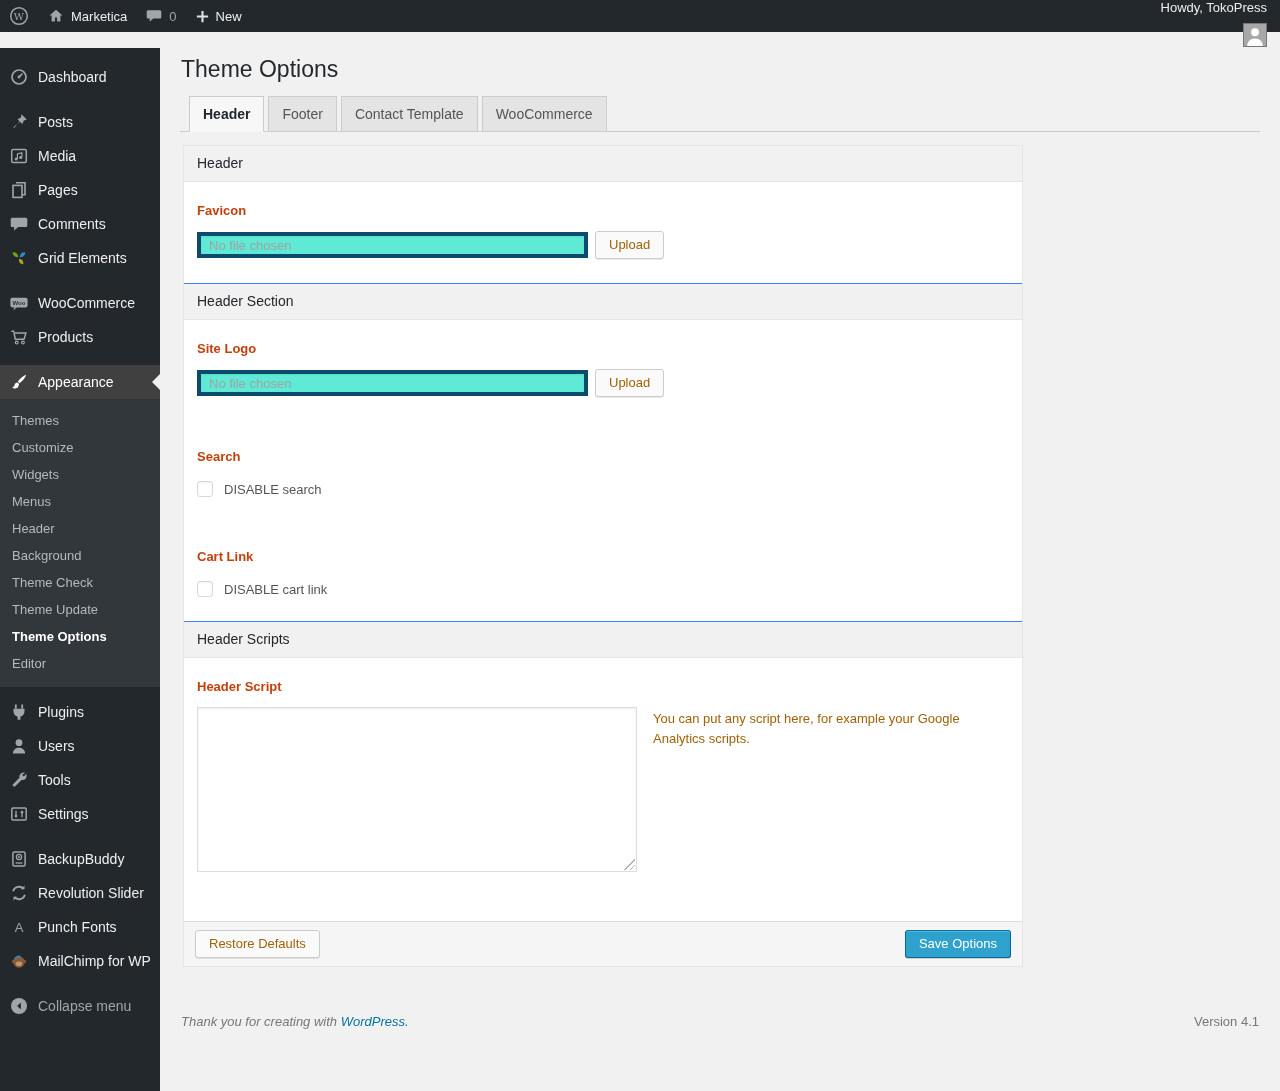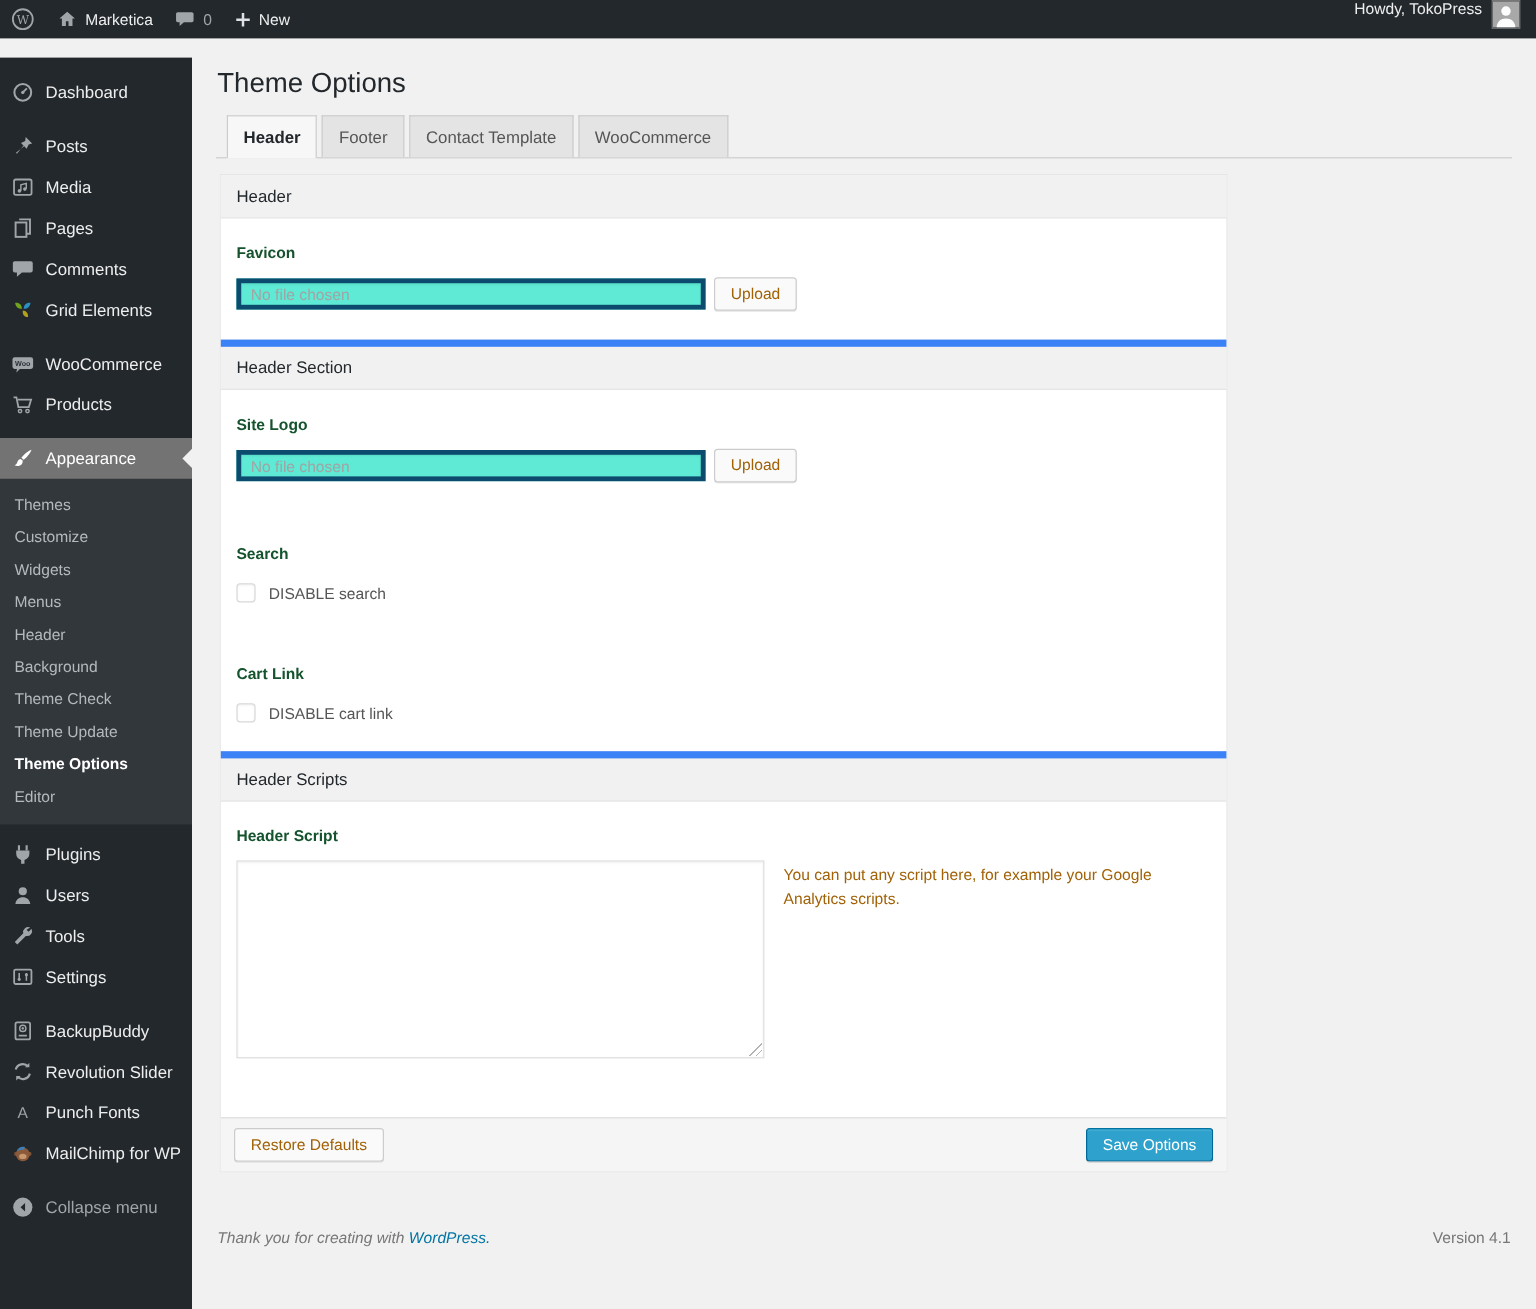--- a/index.html
+++ b/index.html
@@ -13,36 +13,36 @@
 
   
   .admin-bar {
     position:absolute; top:0; left:0; width:1280px; height:32px;
     background:#23282d; color:#eee; font-size:13px;
     display:flex; justify-content:space-between; align-items:stretch; z-index:50;
   }
   .ab-left { display:flex; align-items:stretch; }
   .ab-item { display:flex; align-items:center; gap:6px; padding:0 9px; cursor:pointer; }
   .ab-item .count { color:#a0a5aa; }
-  .ab-right { display:flex; align-items:flex-start; gap:8px; padding-right:13px; cursor:pointer; }
+  .ab-right { display:flex; align-items:flex-end; gap:8px; padding-right:13px; cursor:pointer;flex-direction:column; }
   .avatar { width:24px; height:24px; border:1px solid #777; }
 
   
   .sidebar {
     position:absolute; top:48px; left:0; width:160px; height:1059px;
     background:#23282d; color:#eee; font-size:14px;
   }
   .menu { padding-top:12px; }
   .sep { height:11px; }
   .mi {
     height:34px; display:flex; align-items:center; gap:9px;
     padding-left:9px; cursor:pointer; color:#eee;
   }
   .mi .ico { width:20px; display:flex; justify-content:center; }
-  .mi.current { background:#737373; color:#fff; position:relative; }
+  .mi.current { background:#404040; color:#fff; position:relative; }
   .mi.current::after {
     content:""; position:absolute; right:0; top:50%; margin-top:-8px;
     border:8px solid transparent; border-right-color:#f1f1f1;
   }
   .submenu { background:#32373c; padding:8px 0 10px; }
   .smi {
     padding:6px 4px 6px 12px; font-size:13px; color:#b4b9be; cursor:pointer; line-height:15px;
   }
   .smi.current { color:#fff; font-weight:bold; }
   .mi.collapse-item { color:#a0a5aa; }
@@ -66,23 +66,23 @@
     background:#f7f7f7; border-bottom:1px solid #f7f7f7; margin-bottom:-1px;
     color:#23282d; font-weight:bold;
   }
 
   
   .panel { margin-top:13px; margin-left:3px; width:840px; background:#fff; border:1px solid #e5e5e5; }
   .sec-head {
     padding:8px 13px; background:#f1f1f1; border-bottom:1px solid #e5e5e5;
     font-size:14px; color:#23282d; line-height:19px;
   }
-  .sec-head.mid { border-top:6px solid #3b82f6; }
+  .sec-head.mid { border-top:1px solid #3b82f6; }
   .sec-body { padding:21px 13px 24px; }
-  .field-label { font-weight:bold; font-size:13px; color:#14532d; margin:0 0 13px; }
+  .field-label { font-weight:bold; font-size:13px; color:#c2410c; margin:0 0 13px; }
   .file-row { display:flex; align-items:center; gap:7px; }
   .text-input {
     width:391px; height:26px; padding:0 8px; border:4px solid #0c4a6e; background:#5eead4;
     font-size:13px; color:#333; font-family:inherit;
     box-shadow:inset 0 1px 2px rgba(0,0,0,.07); outline:none;
   }
   .text-input::placeholder { color:#a3a3a3; opacity:1; }
   .btn {
     display:inline-block; padding:5px 13px; border:1px solid #ccc; border-radius:3px;
     background:#fafafa; color:#a16207; font-size:13px; line-height:16px; cursor:pointer;

